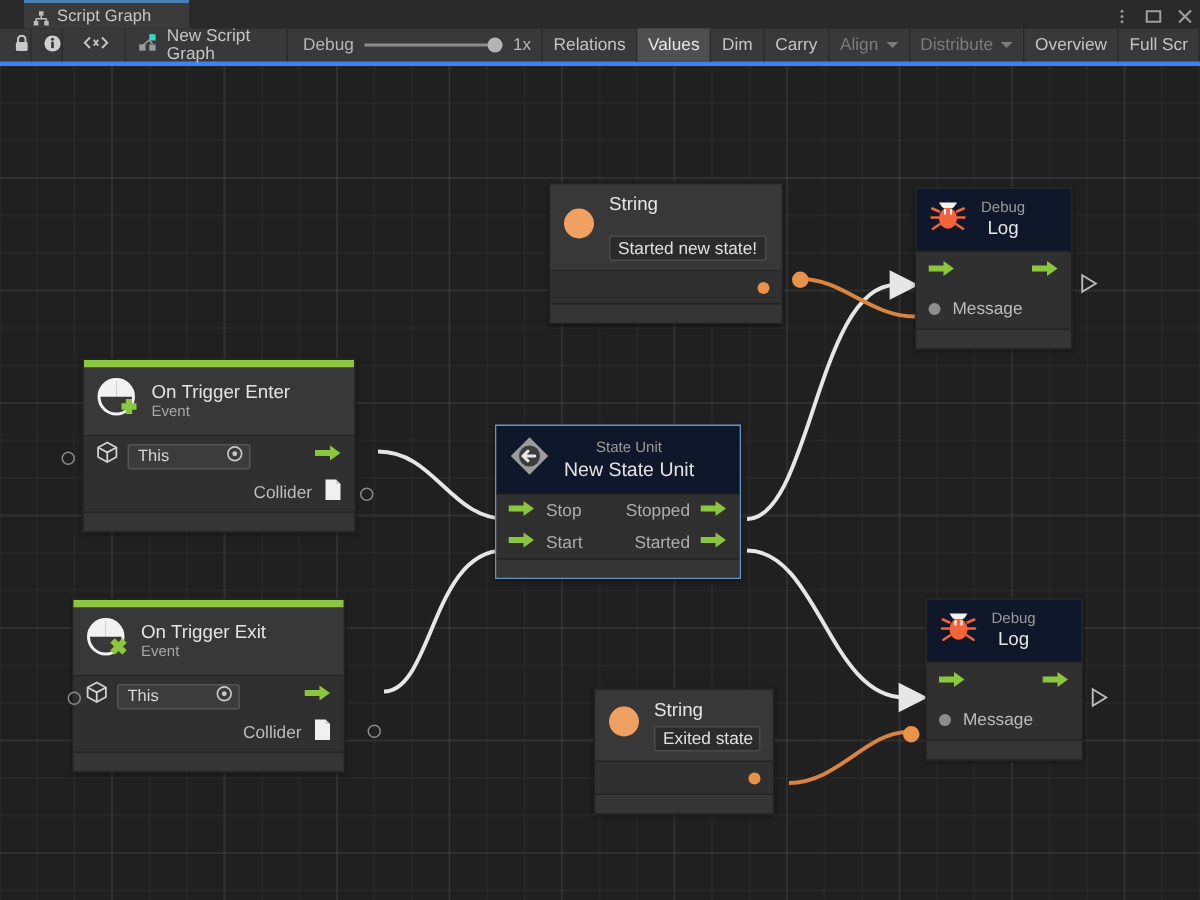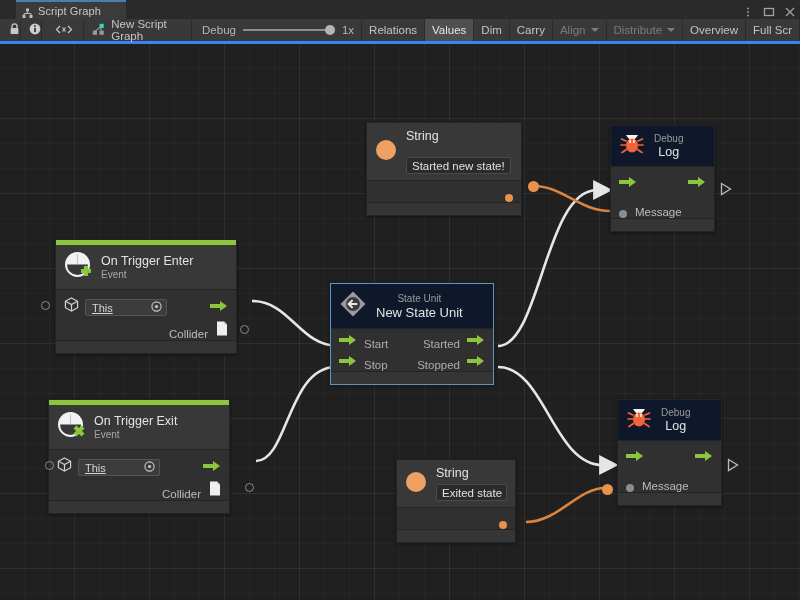--- a/index.html
+++ b/index.html
@@ -115,38 +115,38 @@
   .node-title-small{color:#9a9a9a;font-size:10px;line-height:12px;}
   .node-title{color:#e3e3e3;font-size:12.5px;line-height:15px;white-space:nowrap;}
   .node-title.lg{font-size:13px;}
   .node-body{
     position:relative;background:#303030;
     border-bottom:1px solid #242424;
     box-sizing:border-box;
   }
   .node-foot{height:12px;background:#353535;}
 
-  .row{position:relative;display:flex;align-items:flex-end;height:21px;padding:0 8px;box-sizing:border-box;}
+  .row{position:relative;display:flex;align-items:center;height:21px;padding:0 8px;box-sizing:border-box;}
   .row.tall{height:26px;}
   .spacer{flex:1 1 auto;}
   .port-label{color:#bcbcbc;font-size:11.5px;white-space:nowrap;}
   .port-label.dim{color:#adadad;}
 
   
   .flow-arrow{display:block;}
   
   .dot{width:8px;height:8px;border-radius:50%;background:#8d8d8d;display:block;}
   .dot.orange{background:#e8934a;}
 
   
   .objfield{
     display:flex;align-items:center;justify-content:space-between;
     height:17px;width:82px;box-sizing:border-box;
     background:#3c3c3c;border:1px solid #545454;border-radius:2px;
-    padding:0 4px 0 6px;color:#d6d6d6;font-size:11px;text-decoration:underline;
+    padding:0 4px 0 6px;color:#d6d6d6;font-size:11px;
   }
   .objfield-val{white-space:nowrap;overflow:hidden;}
   .textfield{
     display:inline-flex;align-items:center;
     height:17px;box-sizing:border-box;
     background:#2b2b2b;border:1px solid #4a4a4a;border-radius:2px;
     padding:0 5px;color:#e0e0e0;font-size:11.5px;white-space:nowrap;
   }
 
   
@@ -431,38 +431,38 @@
           <span class="node-title lg">New  State  Unit</span>
         </div>
       </div>
       <div class="node-body">
         <div class="row">
           <span class="flow-arrow">
             <svg width="18" height="12" viewBox="0 0 18 12">
                 <path d="M0,4 L10,4 L10,1 L17,6 L10,11 L10,8 L0,8 Z" fill="#8cc63f"></path>
               </svg>
           </span>
+          <span class="port-label dim" style="margin-left:7px;">Stop</span>
+          <span class="spacer"></span>
+          <span class="port-label dim">Stopped</span>
+          <span class="flow-arrow" style="margin-left:7px;">
+            <svg width="18" height="12" viewBox="0 0 18 12">
+                <path d="M0,4 L10,4 L10,1 L17,6 L10,11 L10,8 L0,8 Z" fill="#8cc63f"></path>
+              </svg>
+          </span>
+        </div>
+        <div class="row">
+          <span class="flow-arrow">
+            <svg width="18" height="12" viewBox="0 0 18 12">
+                <path d="M0,4 L10,4 L10,1 L17,6 L10,11 L10,8 L0,8 Z" fill="#8cc63f"></path>
+              </svg>
+          </span>
           <span class="port-label dim" style="margin-left:7px;">Start</span>
           <span class="spacer"></span>
           <span class="port-label dim">Started</span>
-          <span class="flow-arrow" style="margin-left:7px;">
-            <svg width="18" height="12" viewBox="0 0 18 12">
-                <path d="M0,4 L10,4 L10,1 L17,6 L10,11 L10,8 L0,8 Z" fill="#8cc63f"></path>
-              </svg>
-          </span>
-        </div>
-        <div class="row">
-          <span class="flow-arrow">
-            <svg width="18" height="12" viewBox="0 0 18 12">
-                <path d="M0,4 L10,4 L10,1 L17,6 L10,11 L10,8 L0,8 Z" fill="#8cc63f"></path>
-              </svg>
-          </span>
-          <span class="port-label dim" style="margin-left:7px;">Stop</span>
-          <span class="spacer"></span>
-          <span class="port-label dim">Stopped</span>
           <span class="flow-arrow" style="margin-left:7px;">
             <svg width="18" height="12" viewBox="0 0 18 12">
                 <path d="M0,4 L10,4 L10,1 L17,6 L10,11 L10,8 L0,8 Z" fill="#8cc63f"></path>
               </svg>
           </span>
         </div>
       </div>
       <div class="node-foot"></div>
     </div>
 

